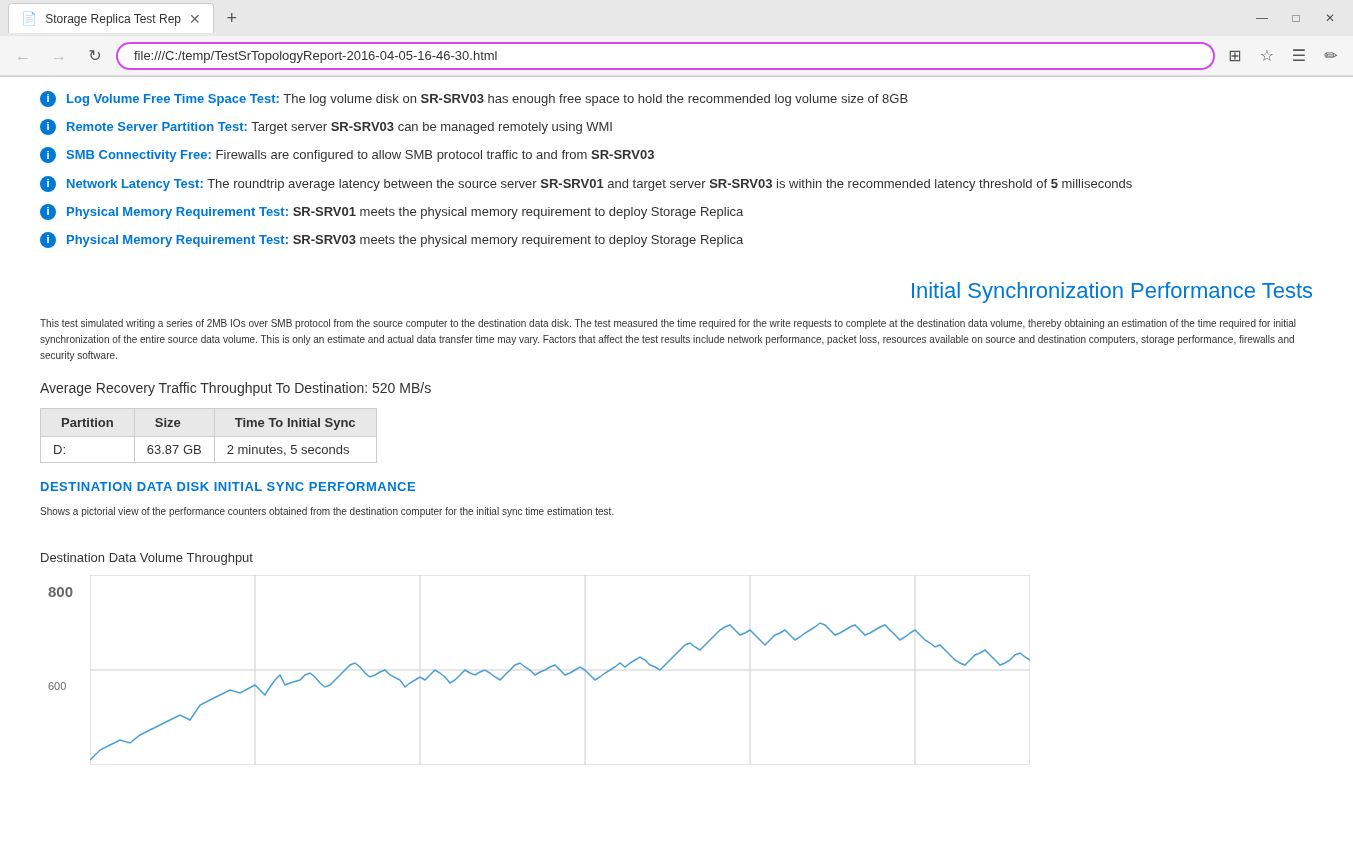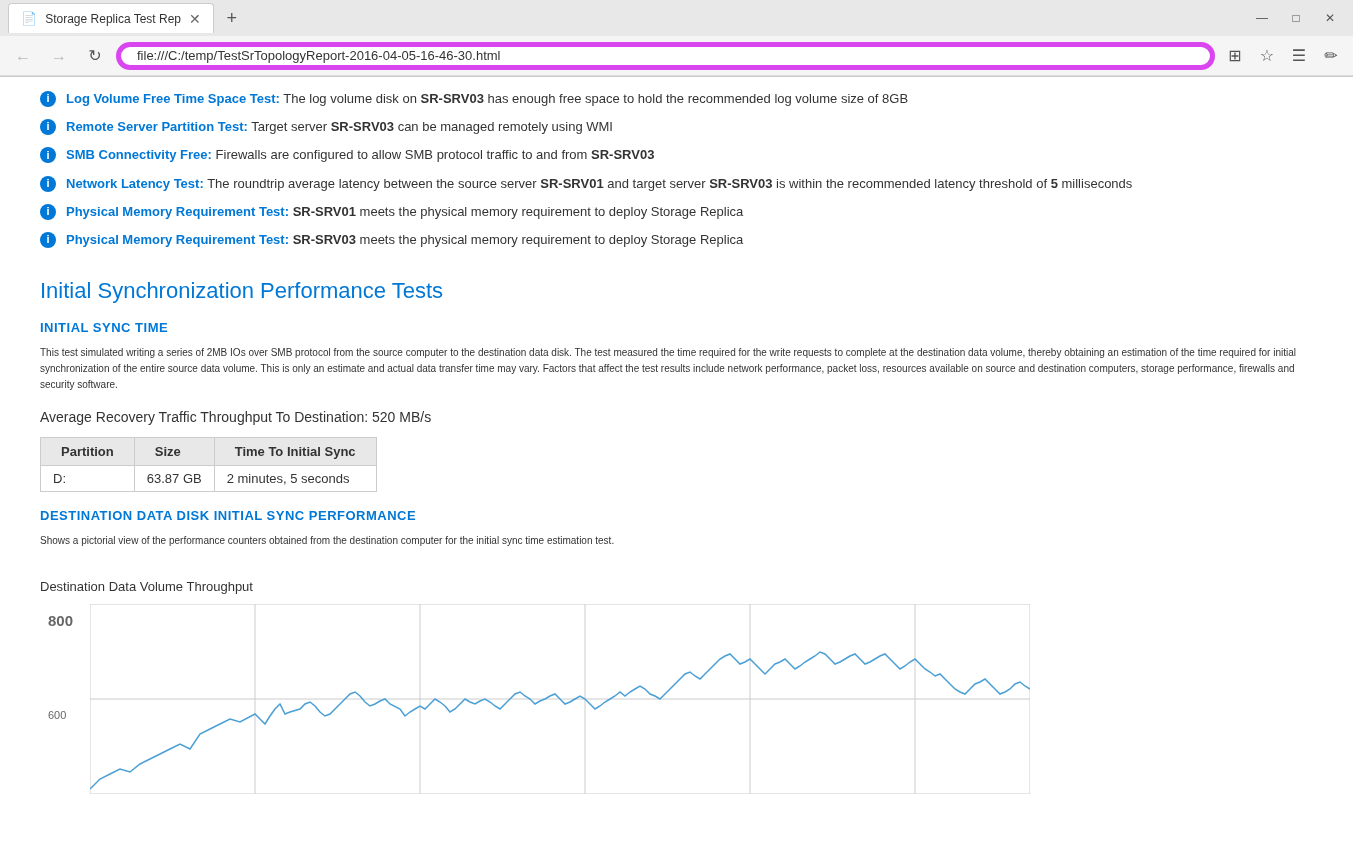--- a/index.html
+++ b/index.html
@@ -67,21 +67,21 @@
       justify-content: center;
       border-radius: 50%;
       cursor: pointer;
       color: #555;
       font-size: 16px;
     }
     .nav-btn.disabled { color: #bbb; }
     .address-bar {
       flex: 1;
       height: 28px;
-      border: 5px solid #d946ef;
+      border: 2px solid #d946ef;
       border-radius: 14px;
       padding: 0 16px;
       font-size: 13px;
       color: #333;
       background: #fff;
       outline: none;
     }
     .nav-right-icons {
       display: flex;
       gap: 4px;
@@ -133,20 +133,21 @@
     }
     .info-text { flex: 1; }
     .info-label { color: #0078d7; font-weight: 600; }
 
     
     .section-heading {
       font-size: 22px;
       color: #0078d7;
       font-weight: 300;
       margin: 24px 0 12px 0;
+      text-align: right;
     }
     .subsection-heading {
       font-size: 13px;
       font-weight: 700;
       color: #0078d7;
       text-transform: uppercase;
       letter-spacing: 0.5px;
       margin: 16px 0 10px 0;
     }
     .description-text {
@@ -276,21 +277,20 @@
       <div class="info-text">
         <span class="info-label">Physical Memory Requirement Test:</span>
         <span> <strong>SR-SRV03</strong> meets the physical memory requirement to deploy Storage Replica</span>
       </div>
     </div>
 
   </div>
 
   <h1 class="section-heading">Initial Synchronization Performance Tests</h1>
 
-  <div class="subsection-heading">INITIAL SYNC TIME</div>
 
   <p class="description-text">This test simulated writing a series of 2MB IOs over SMB protocol from the source computer to the destination data disk. The test measured the time required for the write requests to complete at the destination data volume, thereby obtaining an estimation of the time required for initial synchronization of the entire source data volume. This is only an estimate and actual data transfer time may vary. Factors that affect the test results include network performance, packet loss, resources available on source and destination computers, storage performance, firewalls and security software.</p>
 
   <p class="avg-throughput">
     <span>Average Recovery Traffic Throughput To Destination:</span>
     <span> 520 MB/s</span>
   </p>
 
   <table class="data-table">
     <thead>

